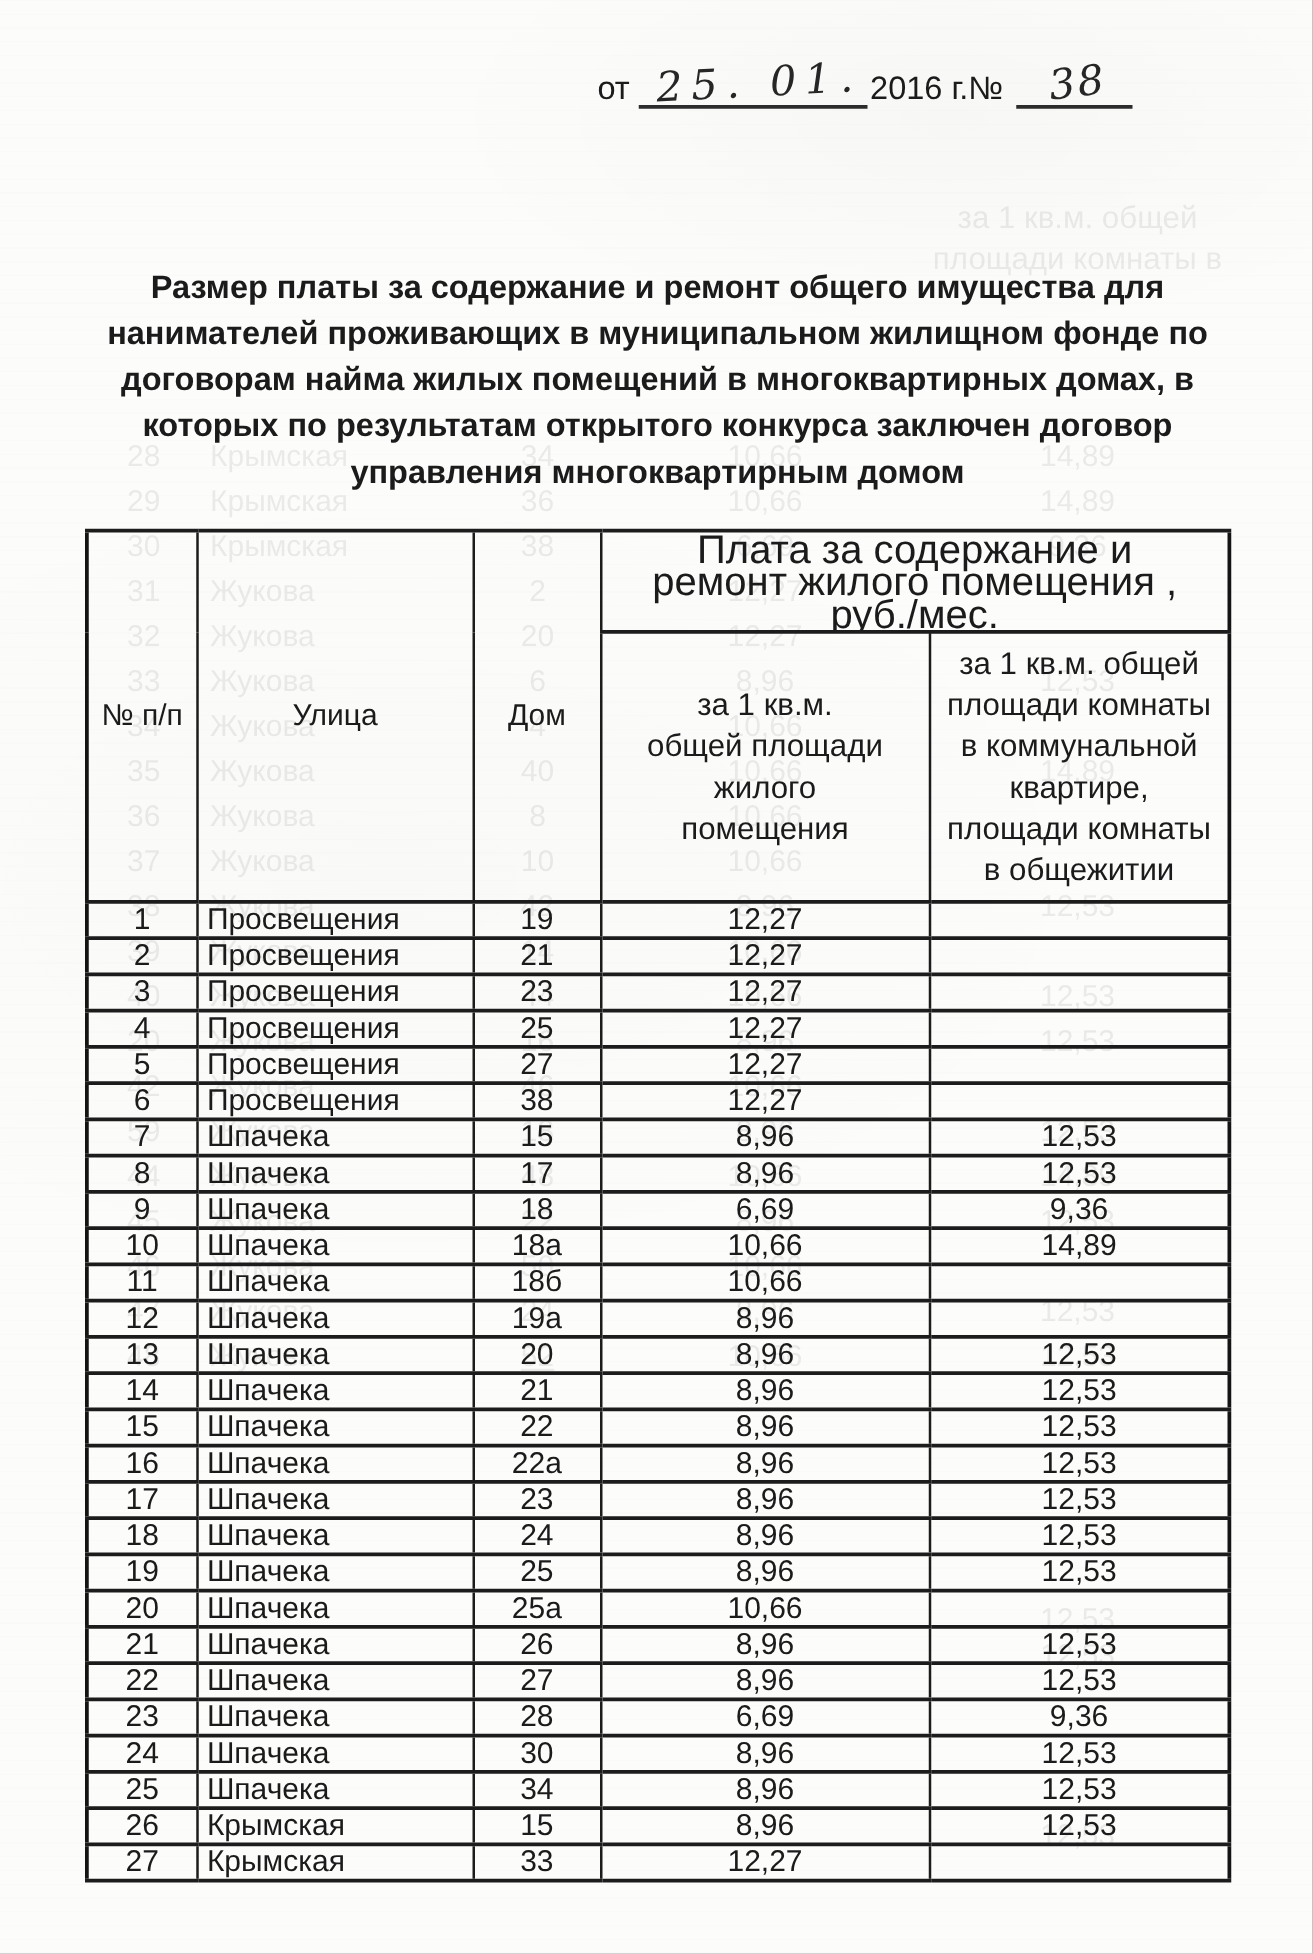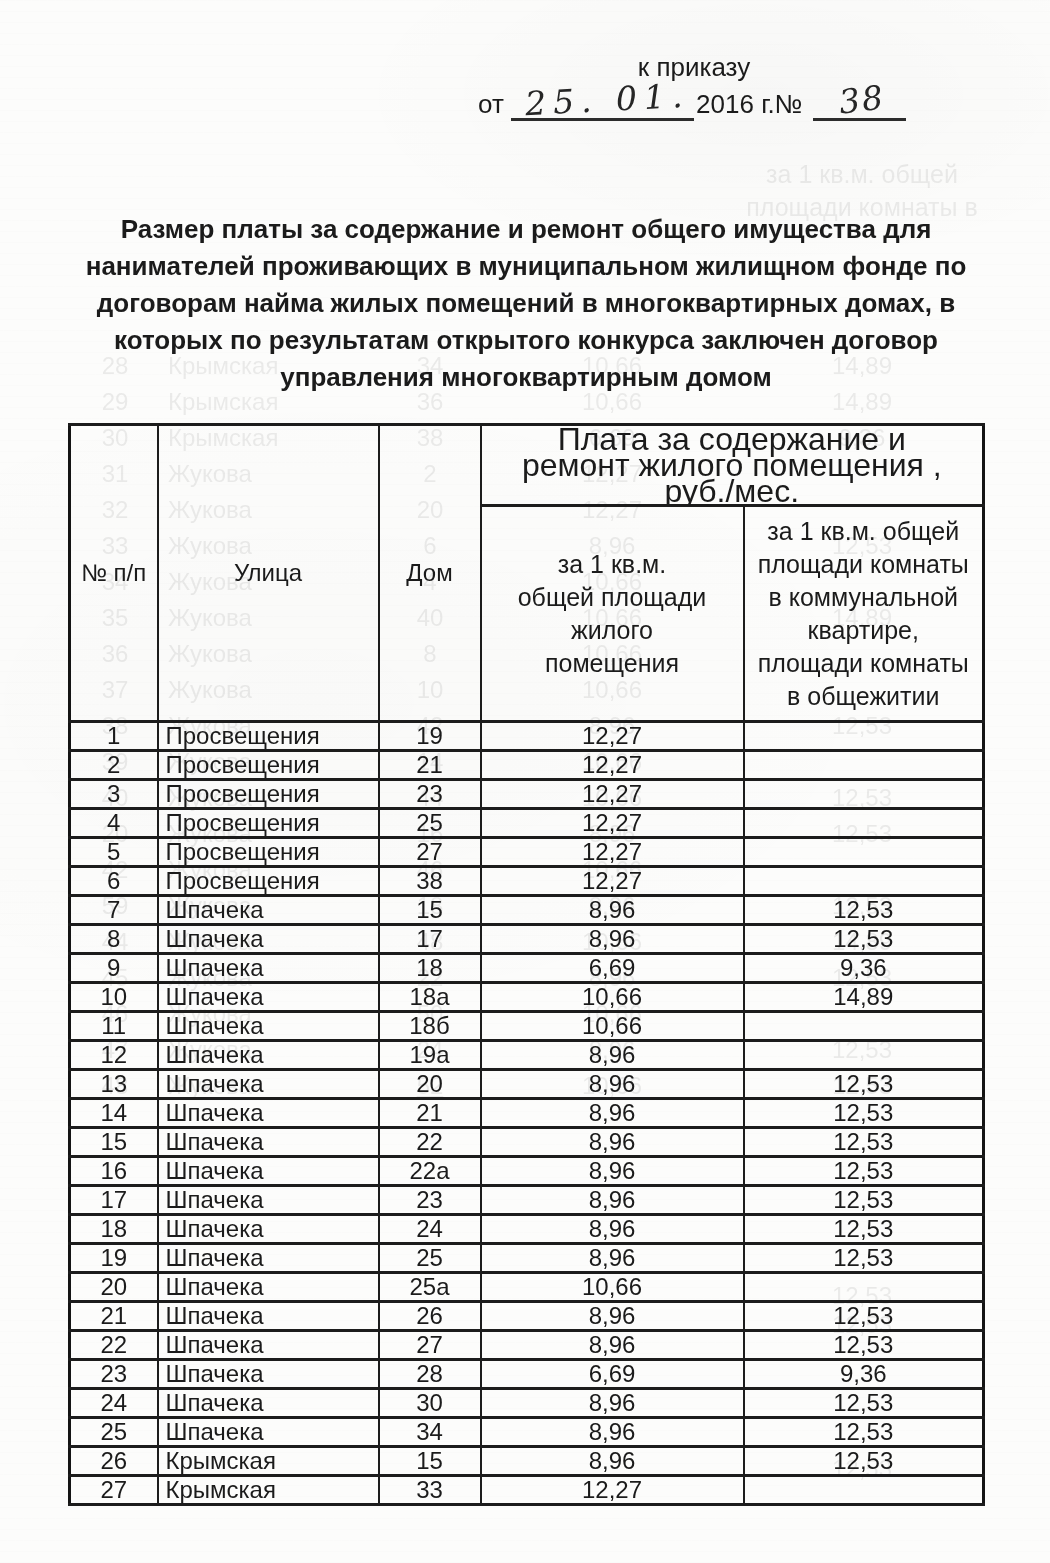--- a/index.html
+++ b/index.html
@@ -245,21 +245,20 @@
         <div class="ghost-row" style="top: 1311px;">
           <span style="left: 742px; width: 240px; text-align: center;">12,53</span>
         </div>
         <div class="ghost-row" style="top: 1455px;">
           <span style="left: 742px; width: 240px; text-align: center;">12,53</span>
         </div>
       </div>
   </div>
 
   <div class="appendix-block">
-    <div>к приказу</div>
     <div class="order-line">
       <span>от</span>
       <span class="blank blank-date">
         <span class="handwriting hw-date">25. 01.</span>
       </span>
       <span class="label-year">2016 г.№</span>
       <span class="blank blank-num">
         <span class="handwriting hw-num">38</span>
       </span>
     </div>

